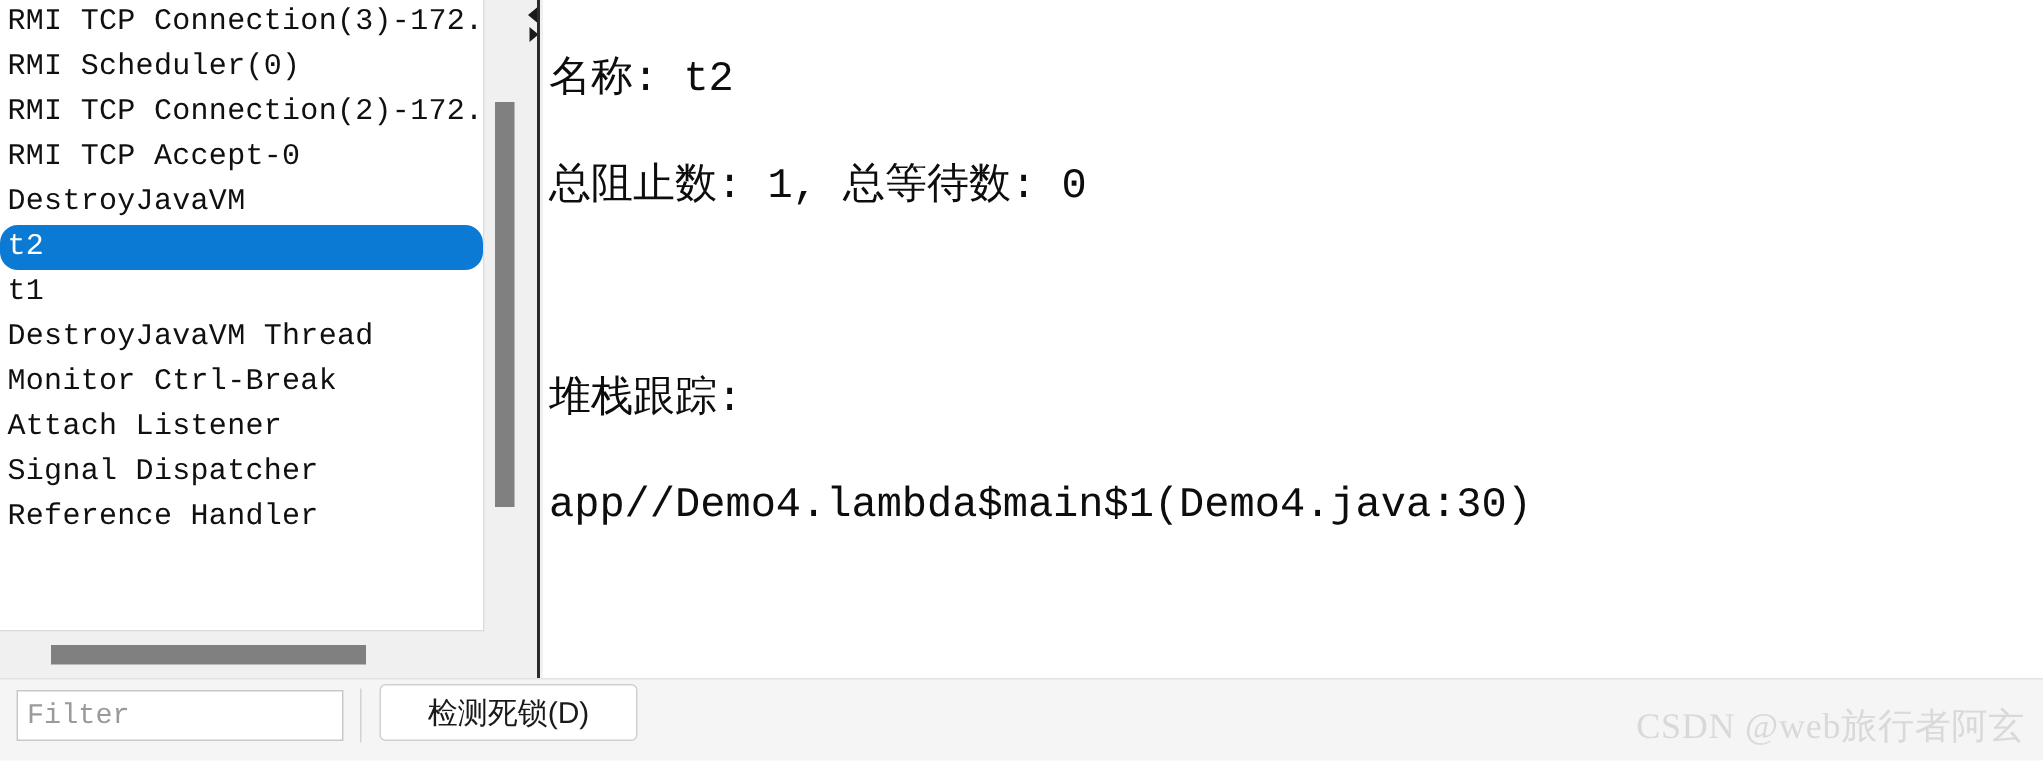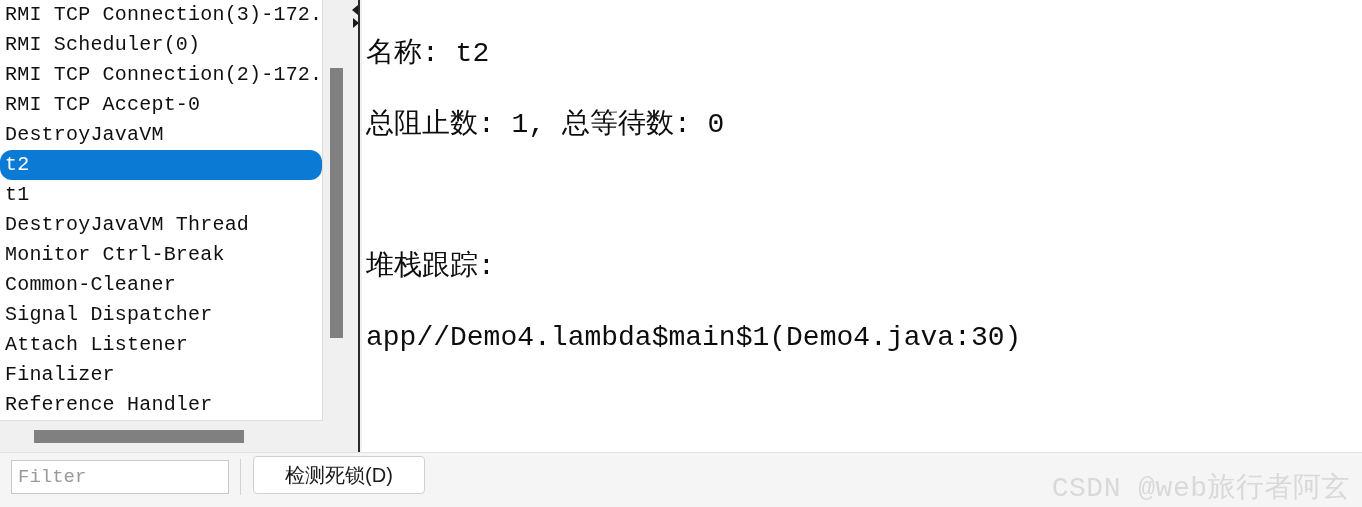--- a/index.html
+++ b/index.html
@@ -209,23 +209,23 @@
     align-items: center;
     justify-content: center;
     z-index: 5;
   }
 
   
   #watermark {
     position: absolute;
     right: 12px;
     top: 468px;
-    font-size: 28px;
+    font-size: 24px;
     color: #d9d9d9;
-    font-family: Liberation Mono, monospace;
+    font-family: Liberation Serif, serif;
     letter-spacing: 0.5px;
     white-space: nowrap;
     user-select: none;
   }
 </style>
 </head>
 <body>
 
 <div id="app">
 
@@ -235,24 +235,22 @@
       <div id="thread-list">
         <div class="thread-row">RMI TCP Connection(3)-172.29.</div>
         <div class="thread-row">RMI Scheduler(0)</div>
         <div class="thread-row">RMI TCP Connection(2)-172.29.</div>
         <div class="thread-row">RMI TCP Accept-0</div>
         <div class="thread-row">DestroyJavaVM</div>
         <div class="thread-row selected">t2</div>
         <div class="thread-row">t1</div>
         <div class="thread-row">DestroyJavaVM Thread</div>
         <div class="thread-row">Monitor Ctrl-Break</div>
-        <div class="thread-row">Common-Cleaner</div>
+        <div class="thread-row">Attach Listener</div>
         <div class="thread-row">Signal Dispatcher</div>
-        <div class="thread-row">Attach Listener</div>
-        <div class="thread-row">Finalizer</div>
         <div class="thread-row">Reference Handler</div>
       </div>
     </div>
 
     <div id="list-vscrollbar">
       <div id="list-vscrollbar-thumb"></div>
     </div>
 
     <div id="list-hscrollbar">
       <div id="list-hscrollbar-thumb"></div>

